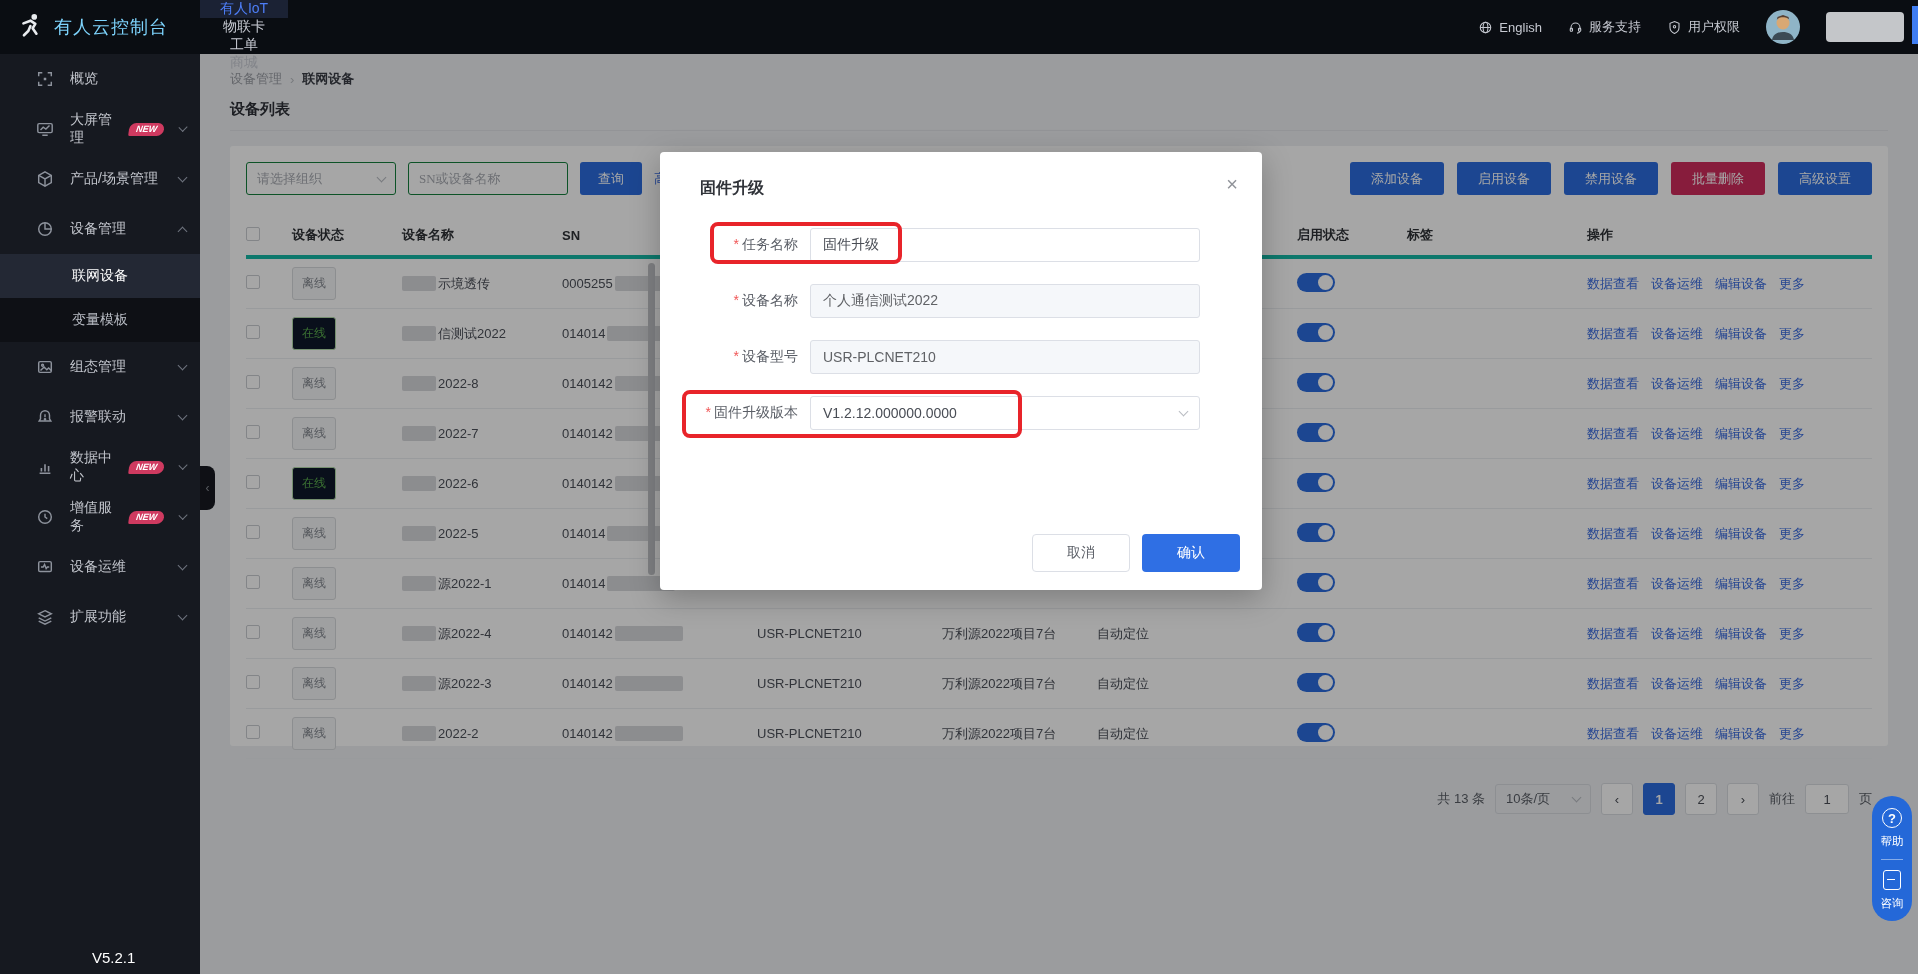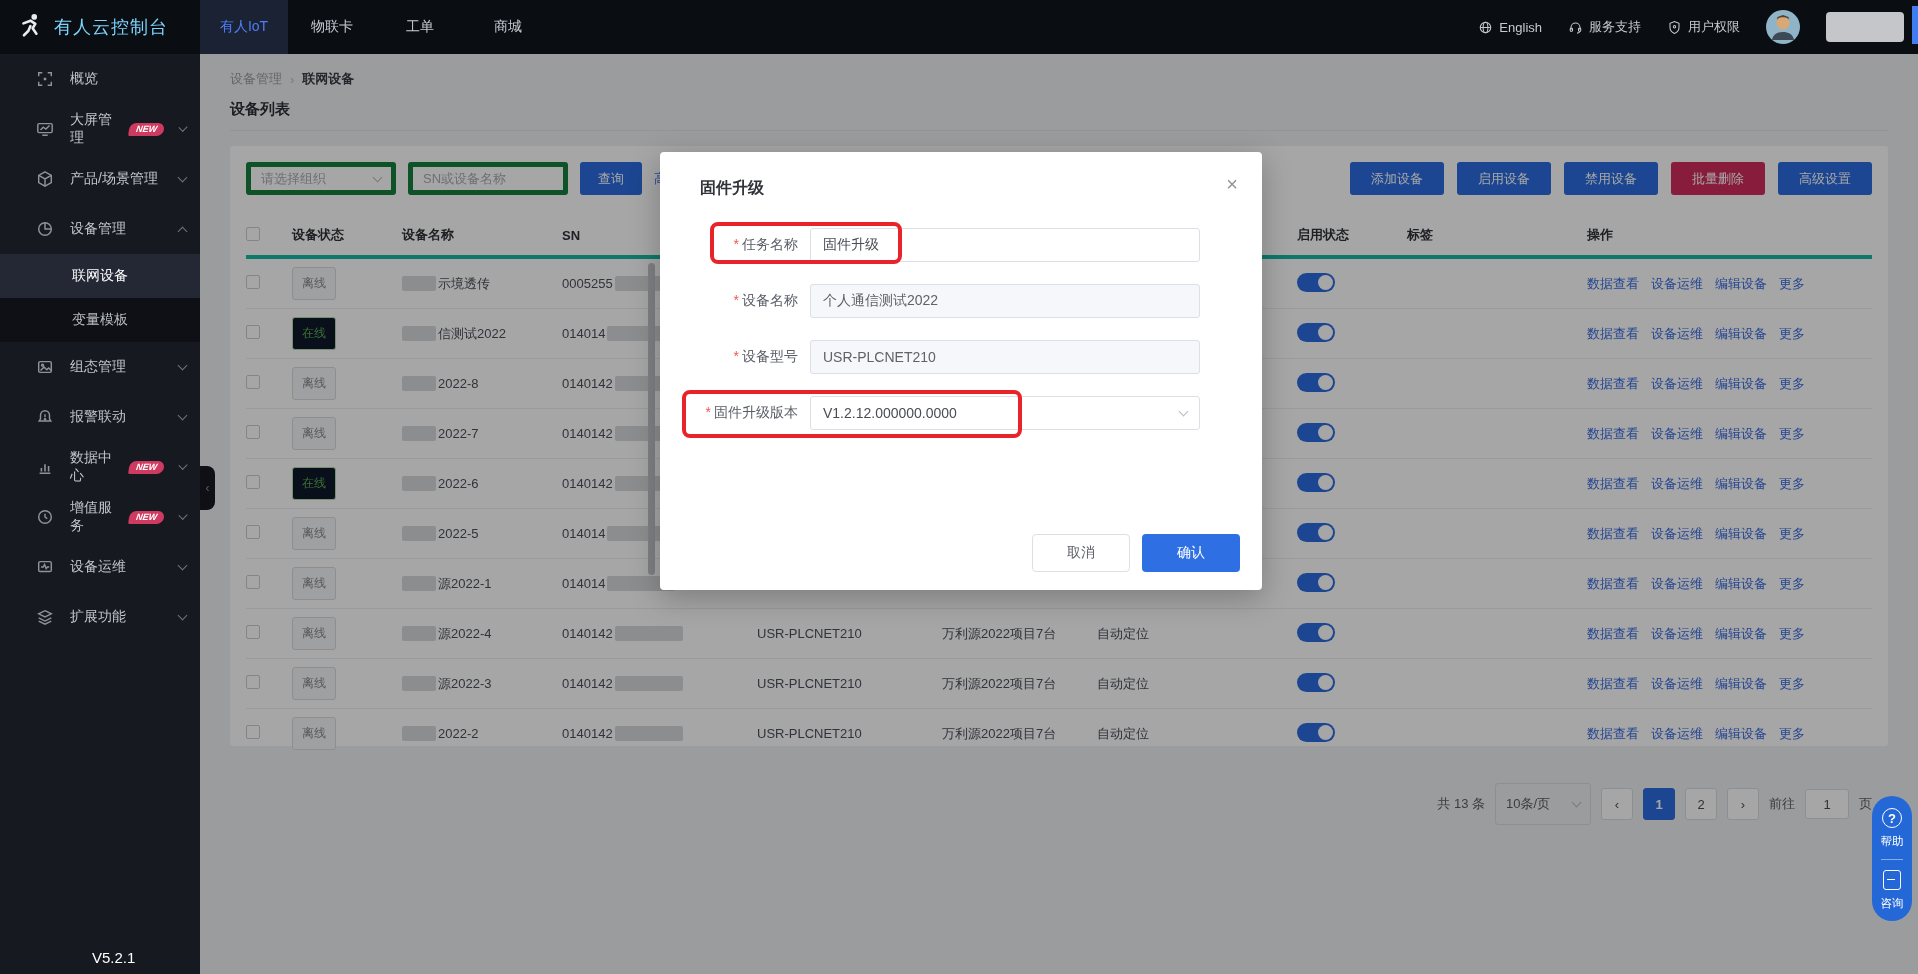--- a/index.html
+++ b/index.html
@@ -4,21 +4,21 @@
 <style>
   * { box-sizing: border-box; margin: 0; padding: 0; }
   html,body { width:1918px; height:974px; overflow:hidden; background:#0a0d12;
     font-family:"Liberation Sans","DejaVu Sans",sans-serif; }
 
   
   .topbar { position:absolute; left:0; top:0; width:1918px; height:54px; background:#0a0d12;
     display:flex; align-items:stretch; z-index:30; }
   .logo { width:200px; display:flex; align-items:center; padding-left:18px; gap:10px; }
   .logo-txt { color:#7dd3fc; font-size:18px; letter-spacing:1px; }
-  .tabs { display:flex; }
+  .tabs { display:flex;flex-direction:column; }
   .tab { width:88px; display:flex; align-items:center; justify-content:center; font-size:14px;
     color:#c9ccd4; cursor:pointer; }
   .tab.active { background:#1b2234; color:#4d7ef6; }
   .topbar-right { margin-left:auto; display:flex; align-items:center; gap:26px; padding-right:14px; }
   .tb-item { display:flex; align-items:center; gap:6px; color:#c6c9d1; font-size:13px; }
   .tb-item svg { display:block; }
   .avatar { width:34px; height:34px; border-radius:50%; background:#8fb4c7; overflow:hidden;
     display:flex; align-items:flex-end; justify-content:center; }
   .name-blur { width:78px; height:30px; border-radius:4px; background:#c4c6c9; }
   .top-sliver { position:absolute; right:0; top:6px; width:6px; height:38px; background:#3f7df2; z-index:90; }
@@ -47,22 +47,22 @@
   .breadcrumb { position:absolute; left:30px; top:16px; font-size:13px; color:#9a9da4;
     display:flex; gap:8px; align-items:center; }
   .breadcrumb .cur { color:#3a3d45; font-weight:bold; }
   .crumb-sep { color:#b8bbc1; }
   .page-title { position:absolute; left:30px; top:46px; font-size:15px; font-weight:bold; color:#2e3138; }
   .title-divider { position:absolute; left:30px; right:30px; top:76px; border-bottom:1px solid #e2e4e8; }
 
   .card { position:absolute; left:30px; right:30px; top:92px; height:600px; background:#ffffff;
     border-radius:3px; padding:16px; }
   .toolbar { display:flex; align-items:center; gap:12px; }
-  .sel, .inp { height:33px; border:5px solid #15803d; border-radius:3px; background:#fff;
-    font-size:13px; color:#a8abb2; display:flex; align-items:center; padding:0 10px; }
+  .sel, .inp { height:33px; border:1px solid #15803d; border-radius:3px; background:#fff;
+    font-size:13px; color:#a8abb2; display:flex; align-items:center; padding:0 10px;font-family:Liberation Serif, serif; }
   .sel { width:150px; justify-content:space-between; }
   .inp { width:160px; }
   .chev-down { width:7px; height:7px; border-right:1.5px solid #b9bcc2; border-bottom:1.5px solid #b9bcc2;
     transform:rotate(45deg); margin-top:-3px; }
   .btn-primary { height:33px; padding:0 18px; background:#2b6cdf; color:#fff; border:none;
     border-radius:3px; font-size:13px; cursor:pointer; }
   .adv-link { color:#3a6ce0; font-size:13px; cursor:pointer; }
   .act-group { margin-left:auto; display:flex; gap:13px; }
   .act-btn { width:94px; height:33px; background:#2b6cdf; color:#fff; border:none; border-radius:3px;
     font-size:13px; cursor:pointer; }
@@ -80,21 +80,21 @@
   .blur.nm { width:34px; margin-right:2px; }
   .blur.snb { width:68px; margin:0 2px; }
   .toggle { width:38px; height:19px; border-radius:10px; background:#2b6cdf; display:inline-block;
     position:relative; cursor:pointer; }
   .toggle .knob { position:absolute; right:2px; top:2px; width:15px; height:15px; border-radius:50%; background:#fff; }
   .ops { display:flex; gap:12px; }
   .ops a { color:#3a6ce0; cursor:pointer; white-space:nowrap; }
 
   .pager { display:flex; align-items:center; justify-content:flex-end; gap:10px; margin-top:24px;
     font-size:13px; color:#5a5e66; }
-  .psel { width:96px; height:42px; border:1px solid #d9dce1; border-radius:3px; display:flex;
+  .psel { width:96px; height:30px; border:1px solid #d9dce1; border-radius:3px; display:flex;
     align-items:center; justify-content:space-between; padding:0 10px; color:#5a5e66; }
   .pbox { min-width:32px; height:32px; border:1px solid #d9dce1; border-radius:3px; background:#fff;
     display:flex; align-items:center; justify-content:center; color:#4a4e56; cursor:pointer; font-size:13px; }
   .pbox.active { background:#2b6cdf; border-color:#2b6cdf; color:#fff; font-weight:bold; }
   .goto-inp { width:44px; height:30px; border:1px solid #d9dce1; border-radius:3px; text-align:center;
     font-size:13px; color:#4a4e56; background:#fff; }
 
   .scroll-thumb { position:absolute; left:448px; top:209px; width:7px; height:312px; background:#c3c5c9;
     border-radius:4px; z-index:5; }
 

